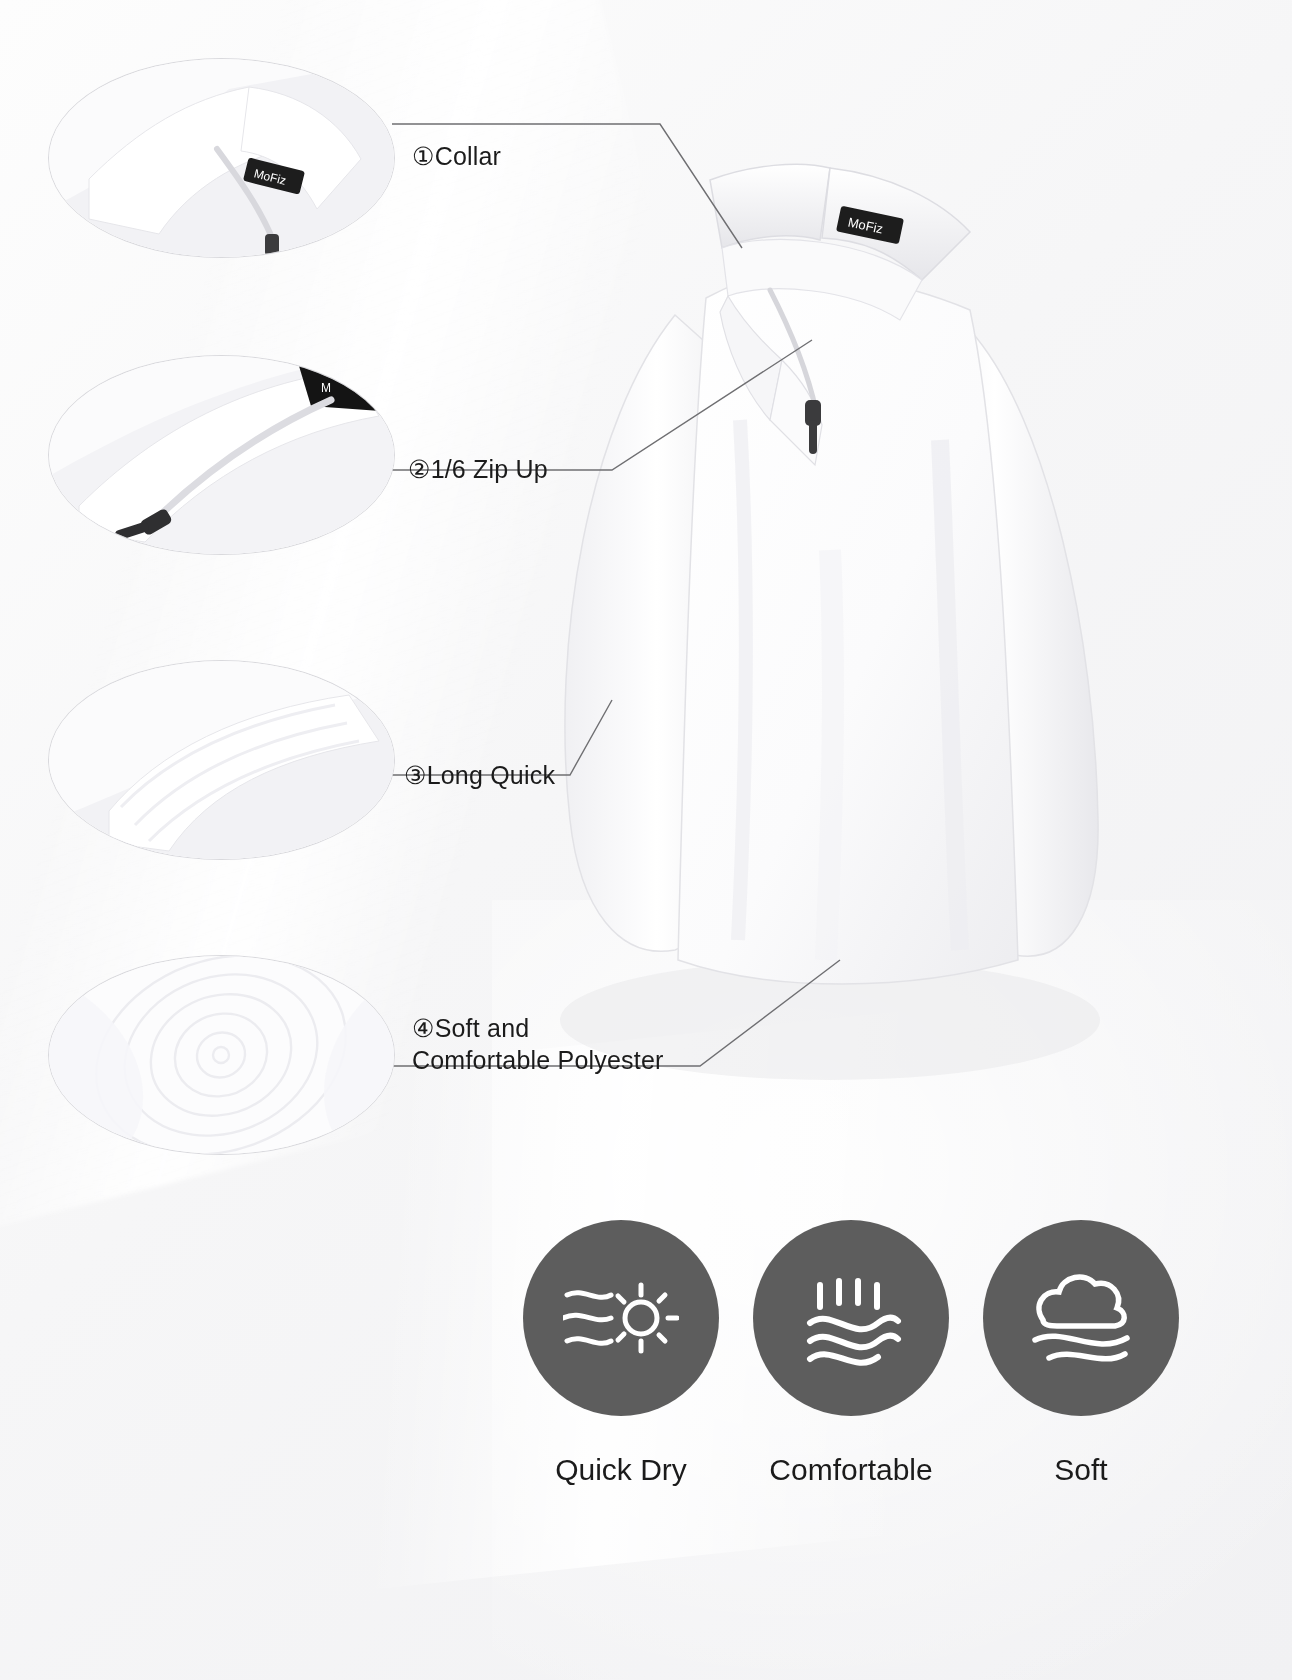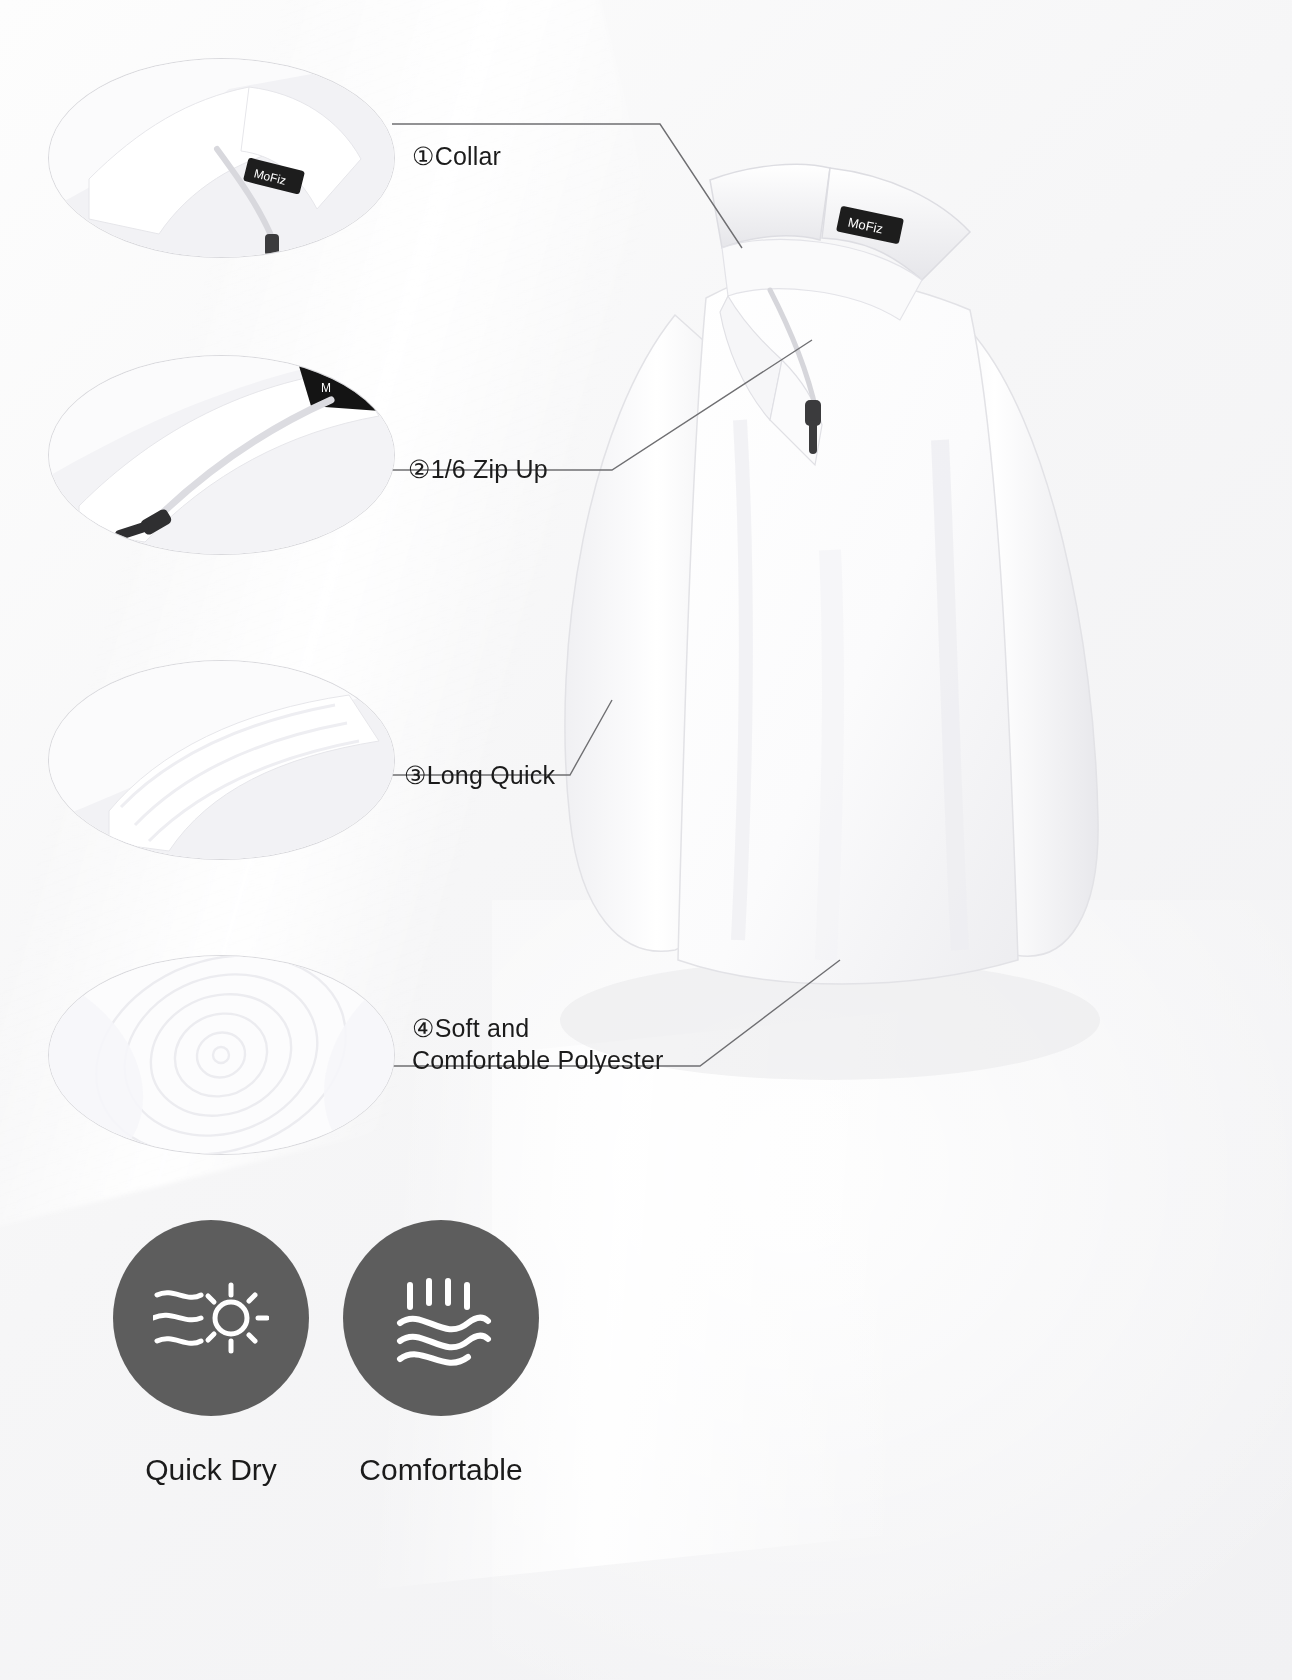--- a/index.html
+++ b/index.html
@@ -81,21 +81,21 @@
   }
 
   
   .features {
     position: absolute;
     left: 0;
     top: 1220px;
     width: 1292px;
     height: 420px;
     display: flex;
-    justify-content: flex-start;
+    justify-content: flex-end;
     padding: 0 96px;
     box-sizing: border-box;
   }
   .feature {
     width: 230px;
     display: flex;
     flex-direction: column;
     align-items: center;
   }
   .feature-circle {
@@ -296,14 +296,26 @@
           <path d="M14 60 C 36 44, 58 80, 82 60 C 92 52, 98 54, 102 58"></path>
           <path d="M14 78 C 36 62, 58 98, 82 78 C 92 70, 98 72, 102 76"></path>
           <path d="M14 96 C 36 80, 58 112, 82 94"></path>
         </g>
       </svg>
     </div>
     <div class="feature-label">Comfortable</div>
   </div>
 
 
+  <div class="feature">
+    <div class="feature-circle">
+      <svg width="116" height="108" viewBox="0 0 116 108" xmlns="http://www.w3.org/2000/svg">
+        <g stroke="#ffffff" stroke-width="5.5" fill="none" stroke-linecap="round">
+          <path d="M20 56 C 10 42, 20 26, 36 28 C 40 12, 62 8, 72 20 C 88 16, 100 30, 94 44 C 104 48, 104 60, 92 62 L 34 62 C 24 62, 20 60, 20 56 Z"></path>
+          <path d="M12 76 C 40 62, 72 92, 104 74"></path>
+          <path d="M26 94 C 50 82, 78 104, 102 90"></path>
+        </g>
+      </svg>
+    </div>
+    <div class="feature-label">Soft</div>
+  </div>
 
 </div>
 
 </body></html>

